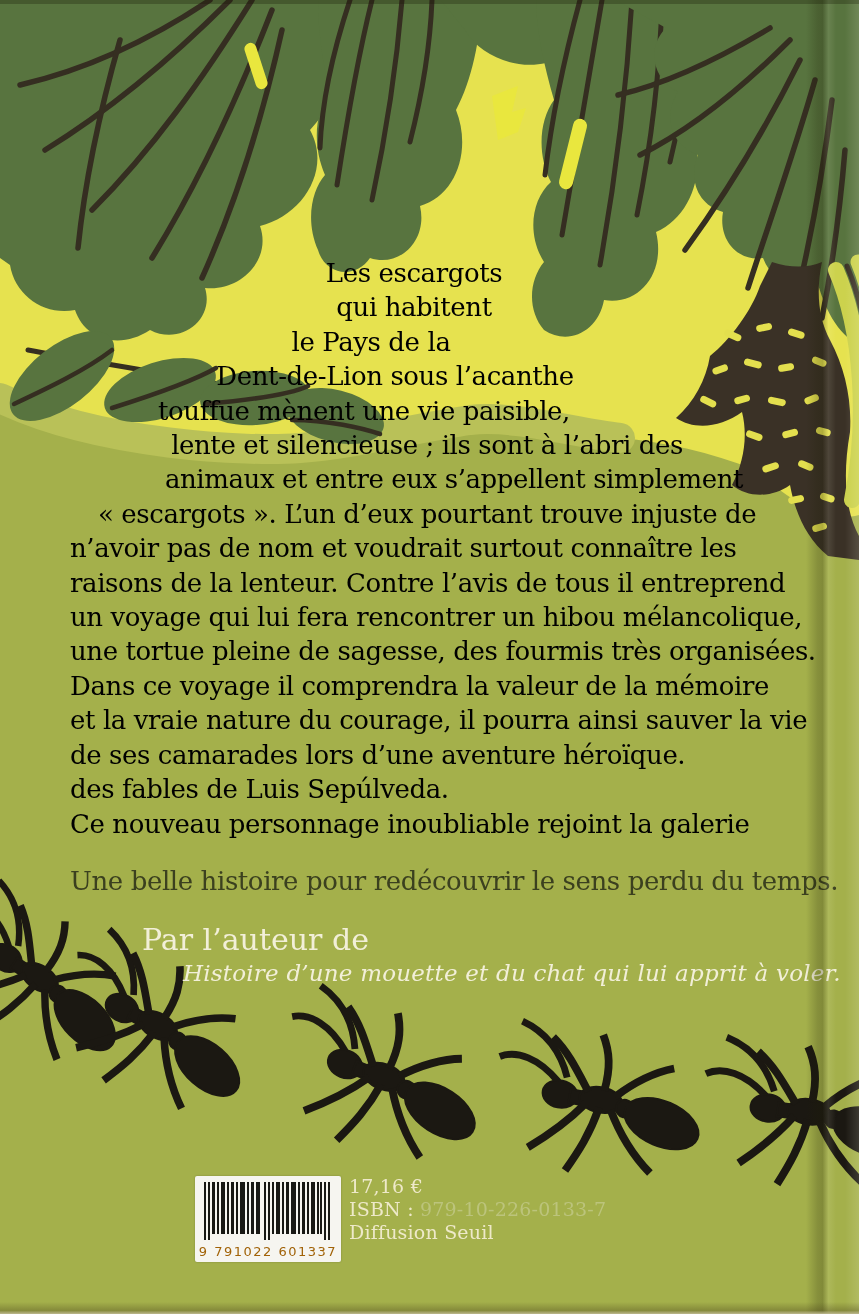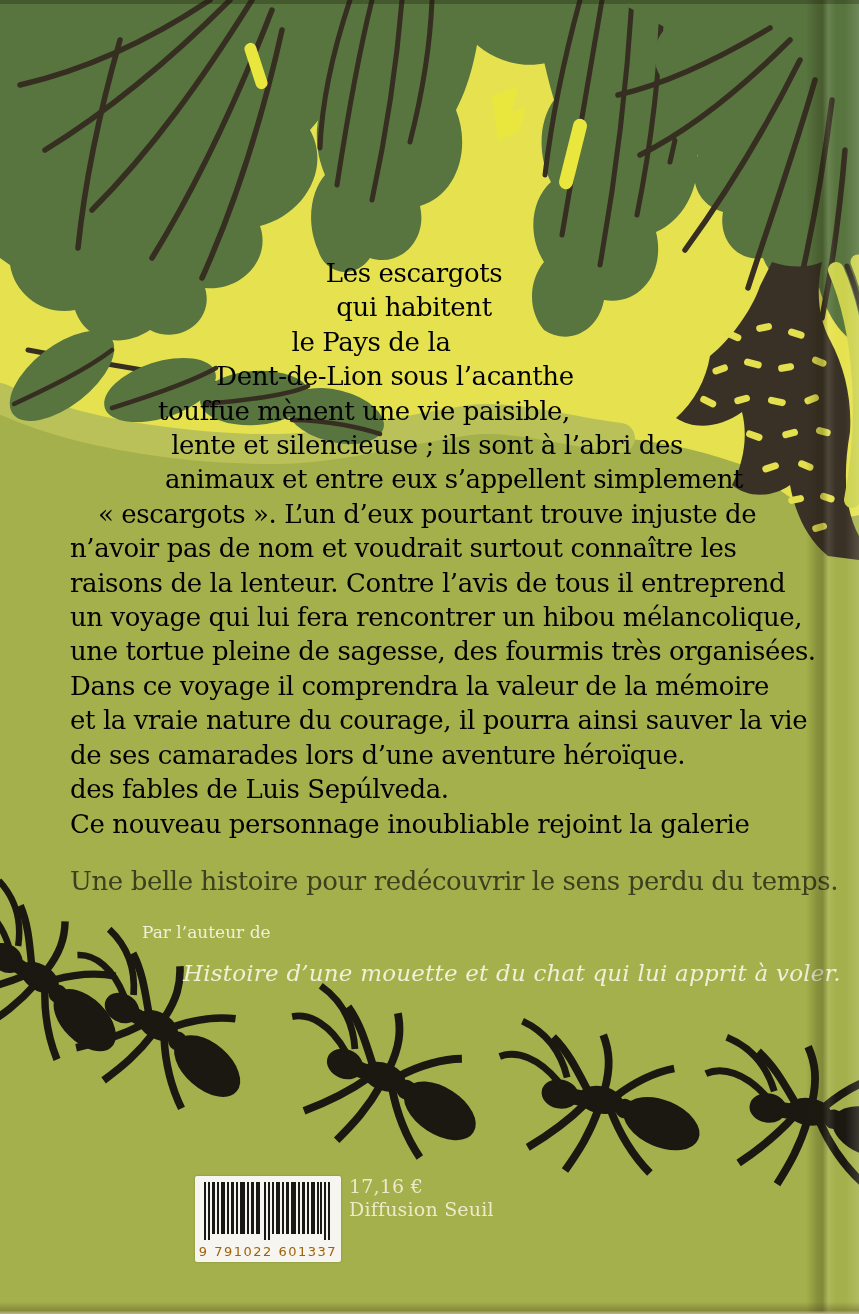--- a/index.html
+++ b/index.html
@@ -20,21 +20,21 @@
   .blurb .ln:nth-child(4){transform:translateX(-19px);}
   .blurb .ln:nth-child(5){transform:translateX(-50px);}
   .blurb .ln:nth-child(6){transform:translateX(13px);}
   .blurb .ln:nth-child(7){transform:translateX(40px);}
   .blurb .ln:nth-child(8){text-indent:28px;}
 
   .tagline{position:absolute;left:70px;top:866px;width:720px;
            font-size:26px;letter-spacing:-0.4px;color:#3b401f;white-space:nowrap;}
 
   .author-note-prefix{position:absolute;left:142px;top:922px;
-           font-size:17px;color:#f2efd8;white-space:nowrap;}
+           font-size:30px;color:#f2efd8;white-space:nowrap;}
   .author-note-title{position:absolute;left:183px;top:960px;
            font-size:23px;font-style:italic;color:#f2efd8;white-space:nowrap;
            letter-spacing:0.2px;}
 
   
   .barcode-box{position:absolute;left:195px;top:1176px;width:146px;height:86px;
            background:#f6f5f0;border-radius:2px;box-shadow:0 0 2px rgba(0,0,0,.25);}
   .barcode-bars{position:absolute;left:9px;top:6px;}
   .barcode-digits{position:absolute;left:0;right:0;bottom:3px;text-align:center;
            font-family:"DejaVu Sans","Liberation Sans",sans-serif;
@@ -267,20 +267,24 @@
         <rect x="116" y="0" width="2" height="52"></rect>
         <rect x="120" y="0" width="2" height="58"></rect>
         <rect x="124" y="0" width="2" height="58"></rect>
       </g>
     </svg>
     <div class="barcode-digits">9 791022 601337</div>
   </div>
 
   <div class="pricing">
     <div>17,16 €</div>
+    <div>
+      <span>ISBN :</span>
+      <span class="isbn-number">979-10-226-0133-7</span>
+    </div>
     <div>Diffusion Seuil</div>
   </div>
 
   <div class="spine-crease"></div>
   <div class="right-edge"></div>
   <div class="top-edge"></div>
   <div class="bottom-edge"></div>
 </div>
 
 </body></html>

